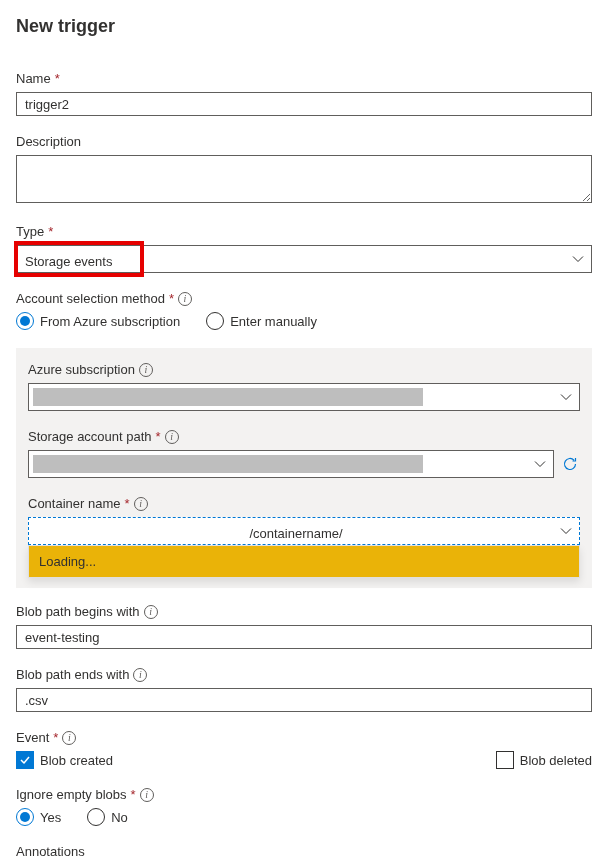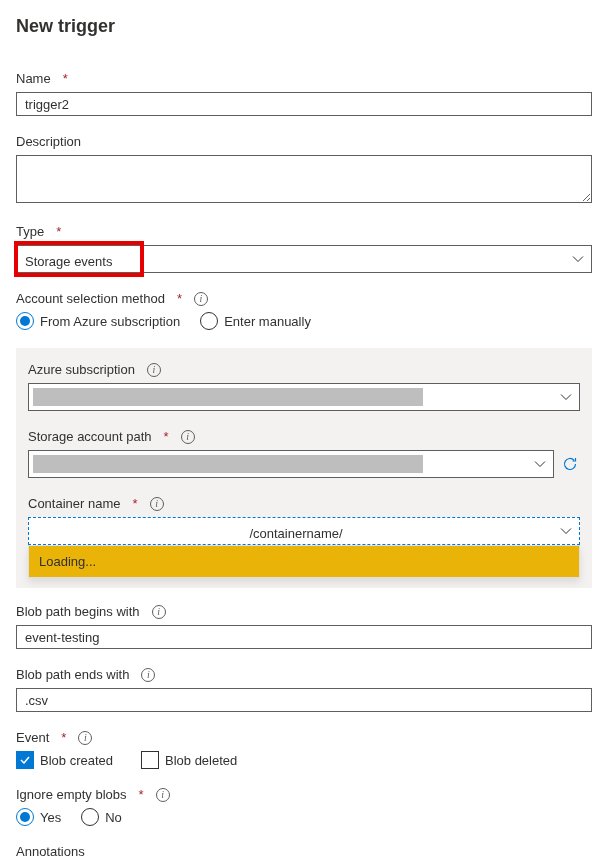--- a/index.html
+++ b/index.html
@@ -16,21 +16,21 @@
     font-weight: 600;
     margin: 0 0 34px 0;
   }
   .field { margin-bottom: 18px; }
   .field-label {
     font-size: 13px;
     color: #323130;
     margin-bottom: 6px;
     display: flex;
     align-items: center;
-    gap: 12px;
+    gap: 4px;
   }
   .req { color: #a4262c; }
   .info-icon {
     display: inline-flex;
     align-items: center;
     justify-content: center;
     width: 14px;
     height: 14px;
     border: 1px solid #605e5c;
     border-radius: 50%;
@@ -98,21 +98,21 @@
   .highlight-box {
     position: absolute;
     left: -2px;
     top: -4px;
     width: 130px;
     height: 36px;
     border: 4px solid #e60000;
     pointer-events: none;
     z-index: 2;
   }
-  .radio-group { display: flex; gap: 20px; align-items: center; }
+  .radio-group { display: flex; gap: 26px; align-items: center; }
   .radio-item { display: flex; align-items: center; gap: 6px; cursor: pointer; }
   .radio-circle {
     width: 18px; height: 18px;
     border: 1px solid #323130;
     border-radius: 50%;
     display: inline-flex;
     align-items: center;
     justify-content: center;
     background: white;
   }
@@ -142,21 +142,21 @@
   }
   .dropdown-popup {
     background: #eab308;
     border: 1px solid #e1dfdd;
     box-shadow: 0 4px 8px rgba(0,0,0,0.1);
     padding: 8px 10px;
     font-size: 13px;
     color: #323130;
     margin-top: 0;
   }
-  .checkbox-group { display: flex; gap: 28px; align-items: center; }
+  .checkbox-group { display: flex; gap: 28px; align-items: center; justify-content: space-between; }
   .checkbox-item { display: flex; align-items: center; gap: 6px; cursor: pointer; }
   .checkbox-box {
     width: 18px; height: 18px;
     border: 1px solid #323130;
     display: inline-flex;
     align-items: center;
     justify-content: center;
     background: white;
   }
   .checkbox-item.checked .checkbox-box {

